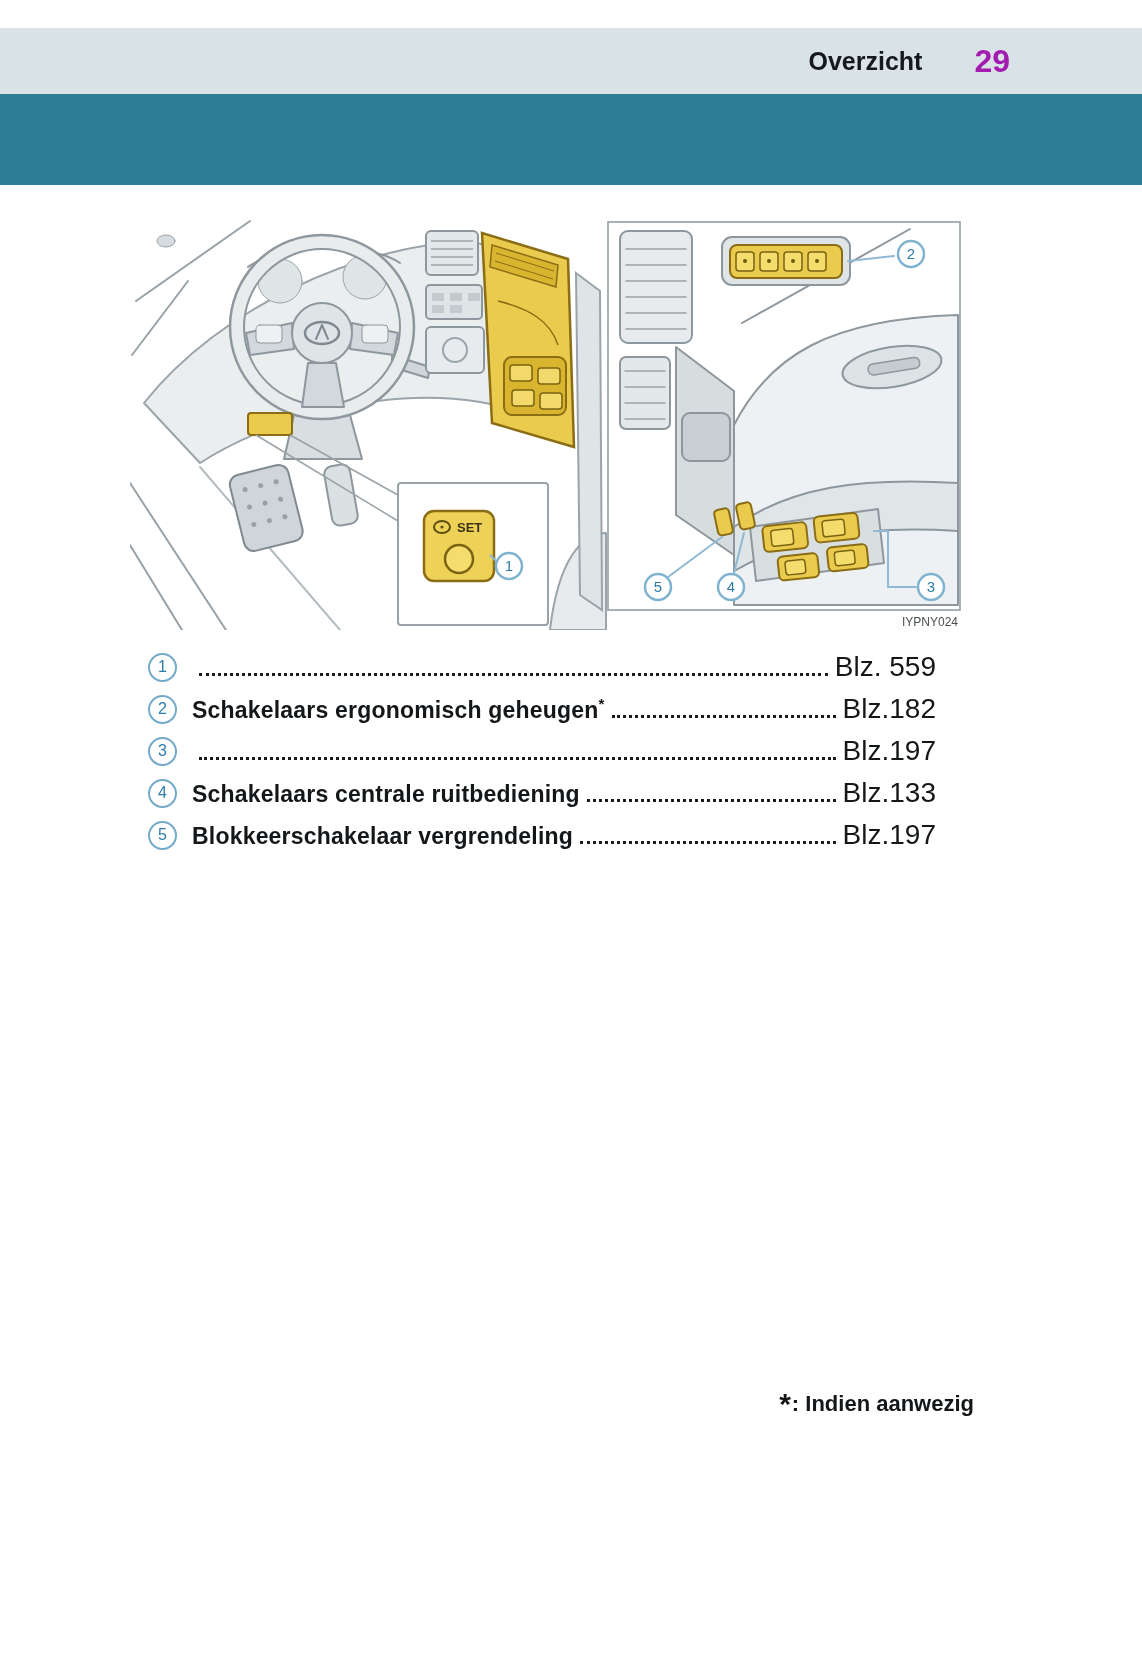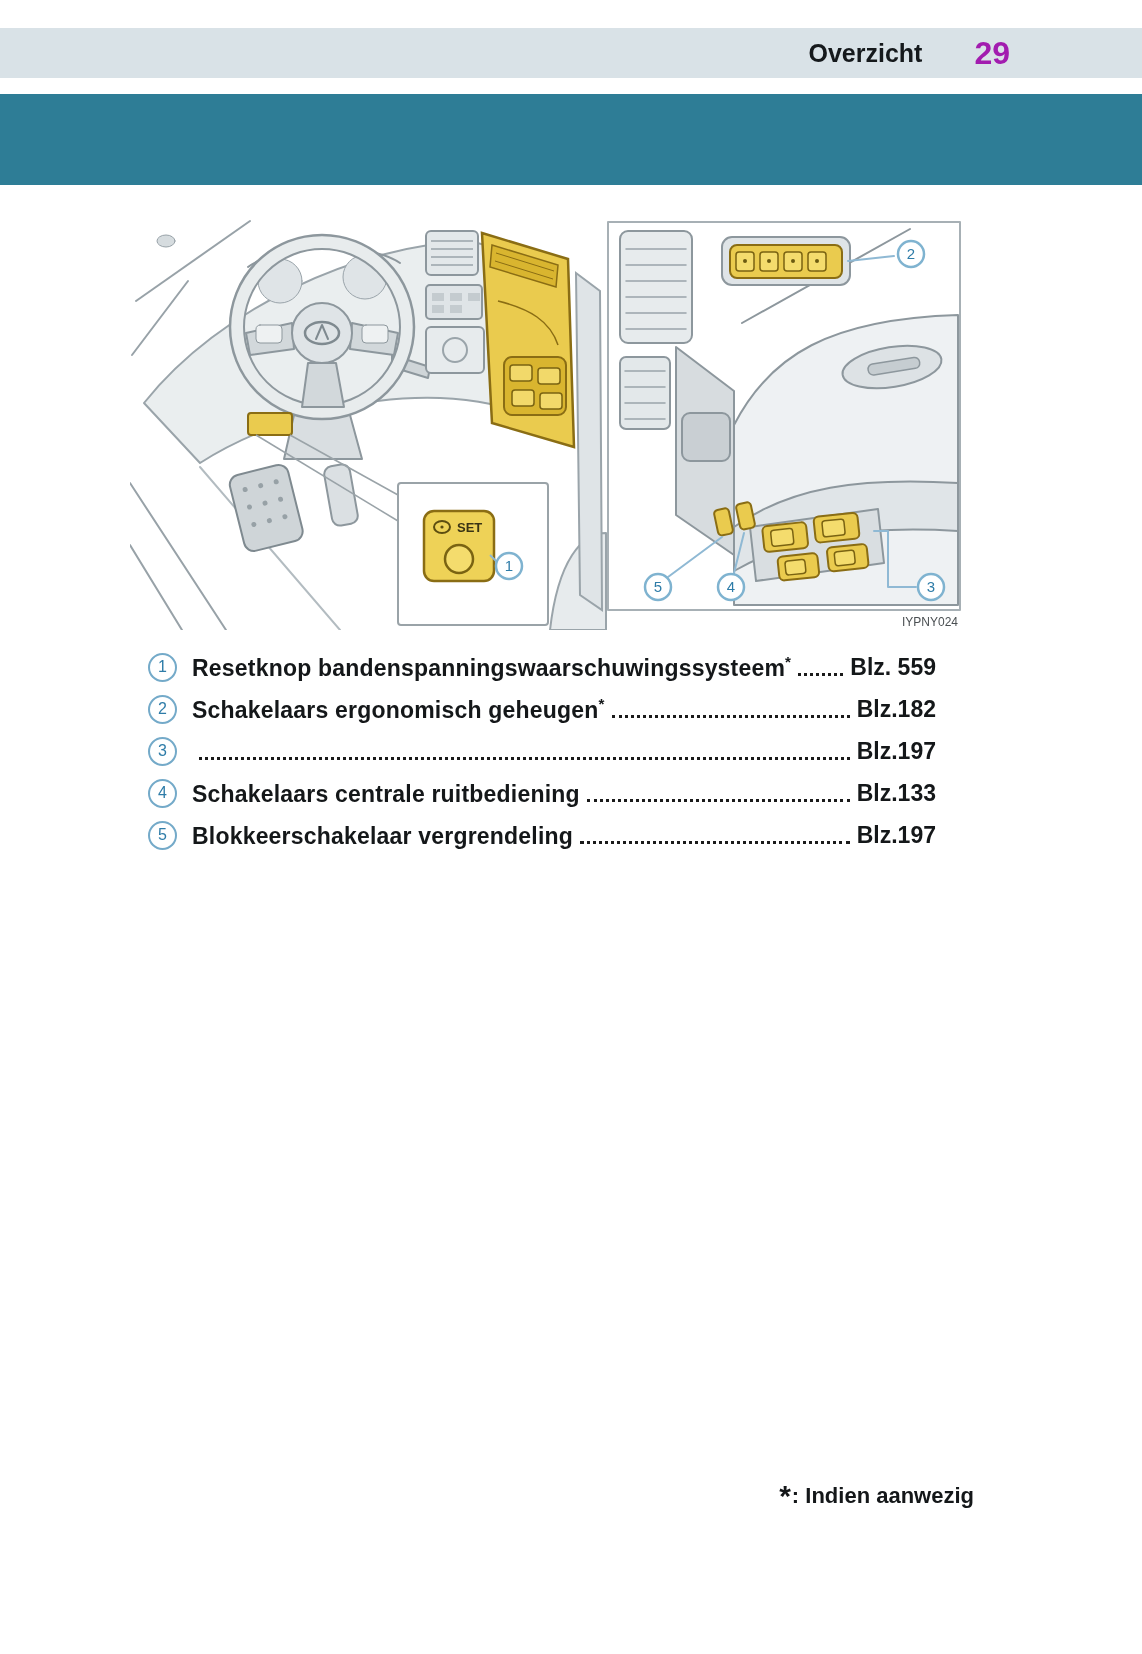--- a/index.html
+++ b/index.html
@@ -4,21 +4,21 @@
 <style>
   html,body { margin:0; padding:0; }
   body {
     width:1142px; height:1654px; position:relative;
     background:#ffffff; color:#141719;
     font-family:"Liberation Sans", sans-serif;
     overflow:hidden;
   }
   
   .topbar {
-    position:absolute; top:28px; left:0; width:100%; height:50px;
+    position:absolute; top:28px; left:0; width:100%; height:66px;
     background:#d9e2e7; box-sizing:border-box;
     display:flex; align-items:center; justify-content:flex-end;
     gap:52px; padding-right:132px;
   }
   .section-title { font-size:25px; font-weight:700; color:#15191c; }
   .page-number  { font-size:32px; font-weight:700; color:#a21caf; }
   
   .banner {
     position:absolute; top:94px; left:0; width:100%; height:91px;
     background:#2e7d96;
@@ -37,24 +37,24 @@
     color:#2e7ca8; font-size:16px; font-weight:400;
     display:flex; align-items:center; justify-content:center;
   }
   .item-label { font-size:23px; font-weight:700; letter-spacing:.2px; white-space:nowrap; }
   .ast { font-size:66%; vertical-align:super; font-weight:700; }
   .leader {
     flex:1 1 auto; min-width:18px; height:0;
     border-bottom:3px dotted #1a1a1a; margin:0 7px;
     transform:translateY(7px);
   }
-  .page-ref { font-size:23px; font-weight:700; white-space:nowrap; }
+  .page-ref { font-size:28px; font-weight:400; white-space:nowrap; }
   
   .footnote {
-    position:absolute; top:1476px; right:168px;
+    position:absolute; top:1384px; right:168px;
     font-size:22px; font-weight:600; color:#141719;
   }
   .fstar { font-size:30px; font-weight:700; position:relative; top:3px; margin-right:1px; }
 </style>
 </head>
 <body>
 
 <div class="page">
 
   <header class="topbar">
@@ -243,21 +243,20 @@
         <text x="528" y="377" text-anchor="middle" font-size="15" fill="#2e7ca8">5</text>
       </g>
 
       <text x="828" y="411" text-anchor="end" font-size="12" fill="#4a4f52">IYPNY024</text>
     </svg>
   </figure>
 
   <ul class="legend">
     <li class="legend-item">
       <span class="badge">1</span>
-      <span class="item-label"><span>Resetknop bandenspanningswaarschuwingssysteem</span><sup class="ast">*</sup></span>
       <span class="leader"></span>
       <span class="page-ref">Blz. 559</span>
     </li>
     <li class="legend-item">
       <span class="badge">2</span>
       <span class="item-label"><span>Schakelaars ergonomisch geheugen</span><sup class="ast">*</sup></span>
       <span class="leader"></span>
       <span class="page-ref">Blz.182</span>
     </li>
     <li class="legend-item">

